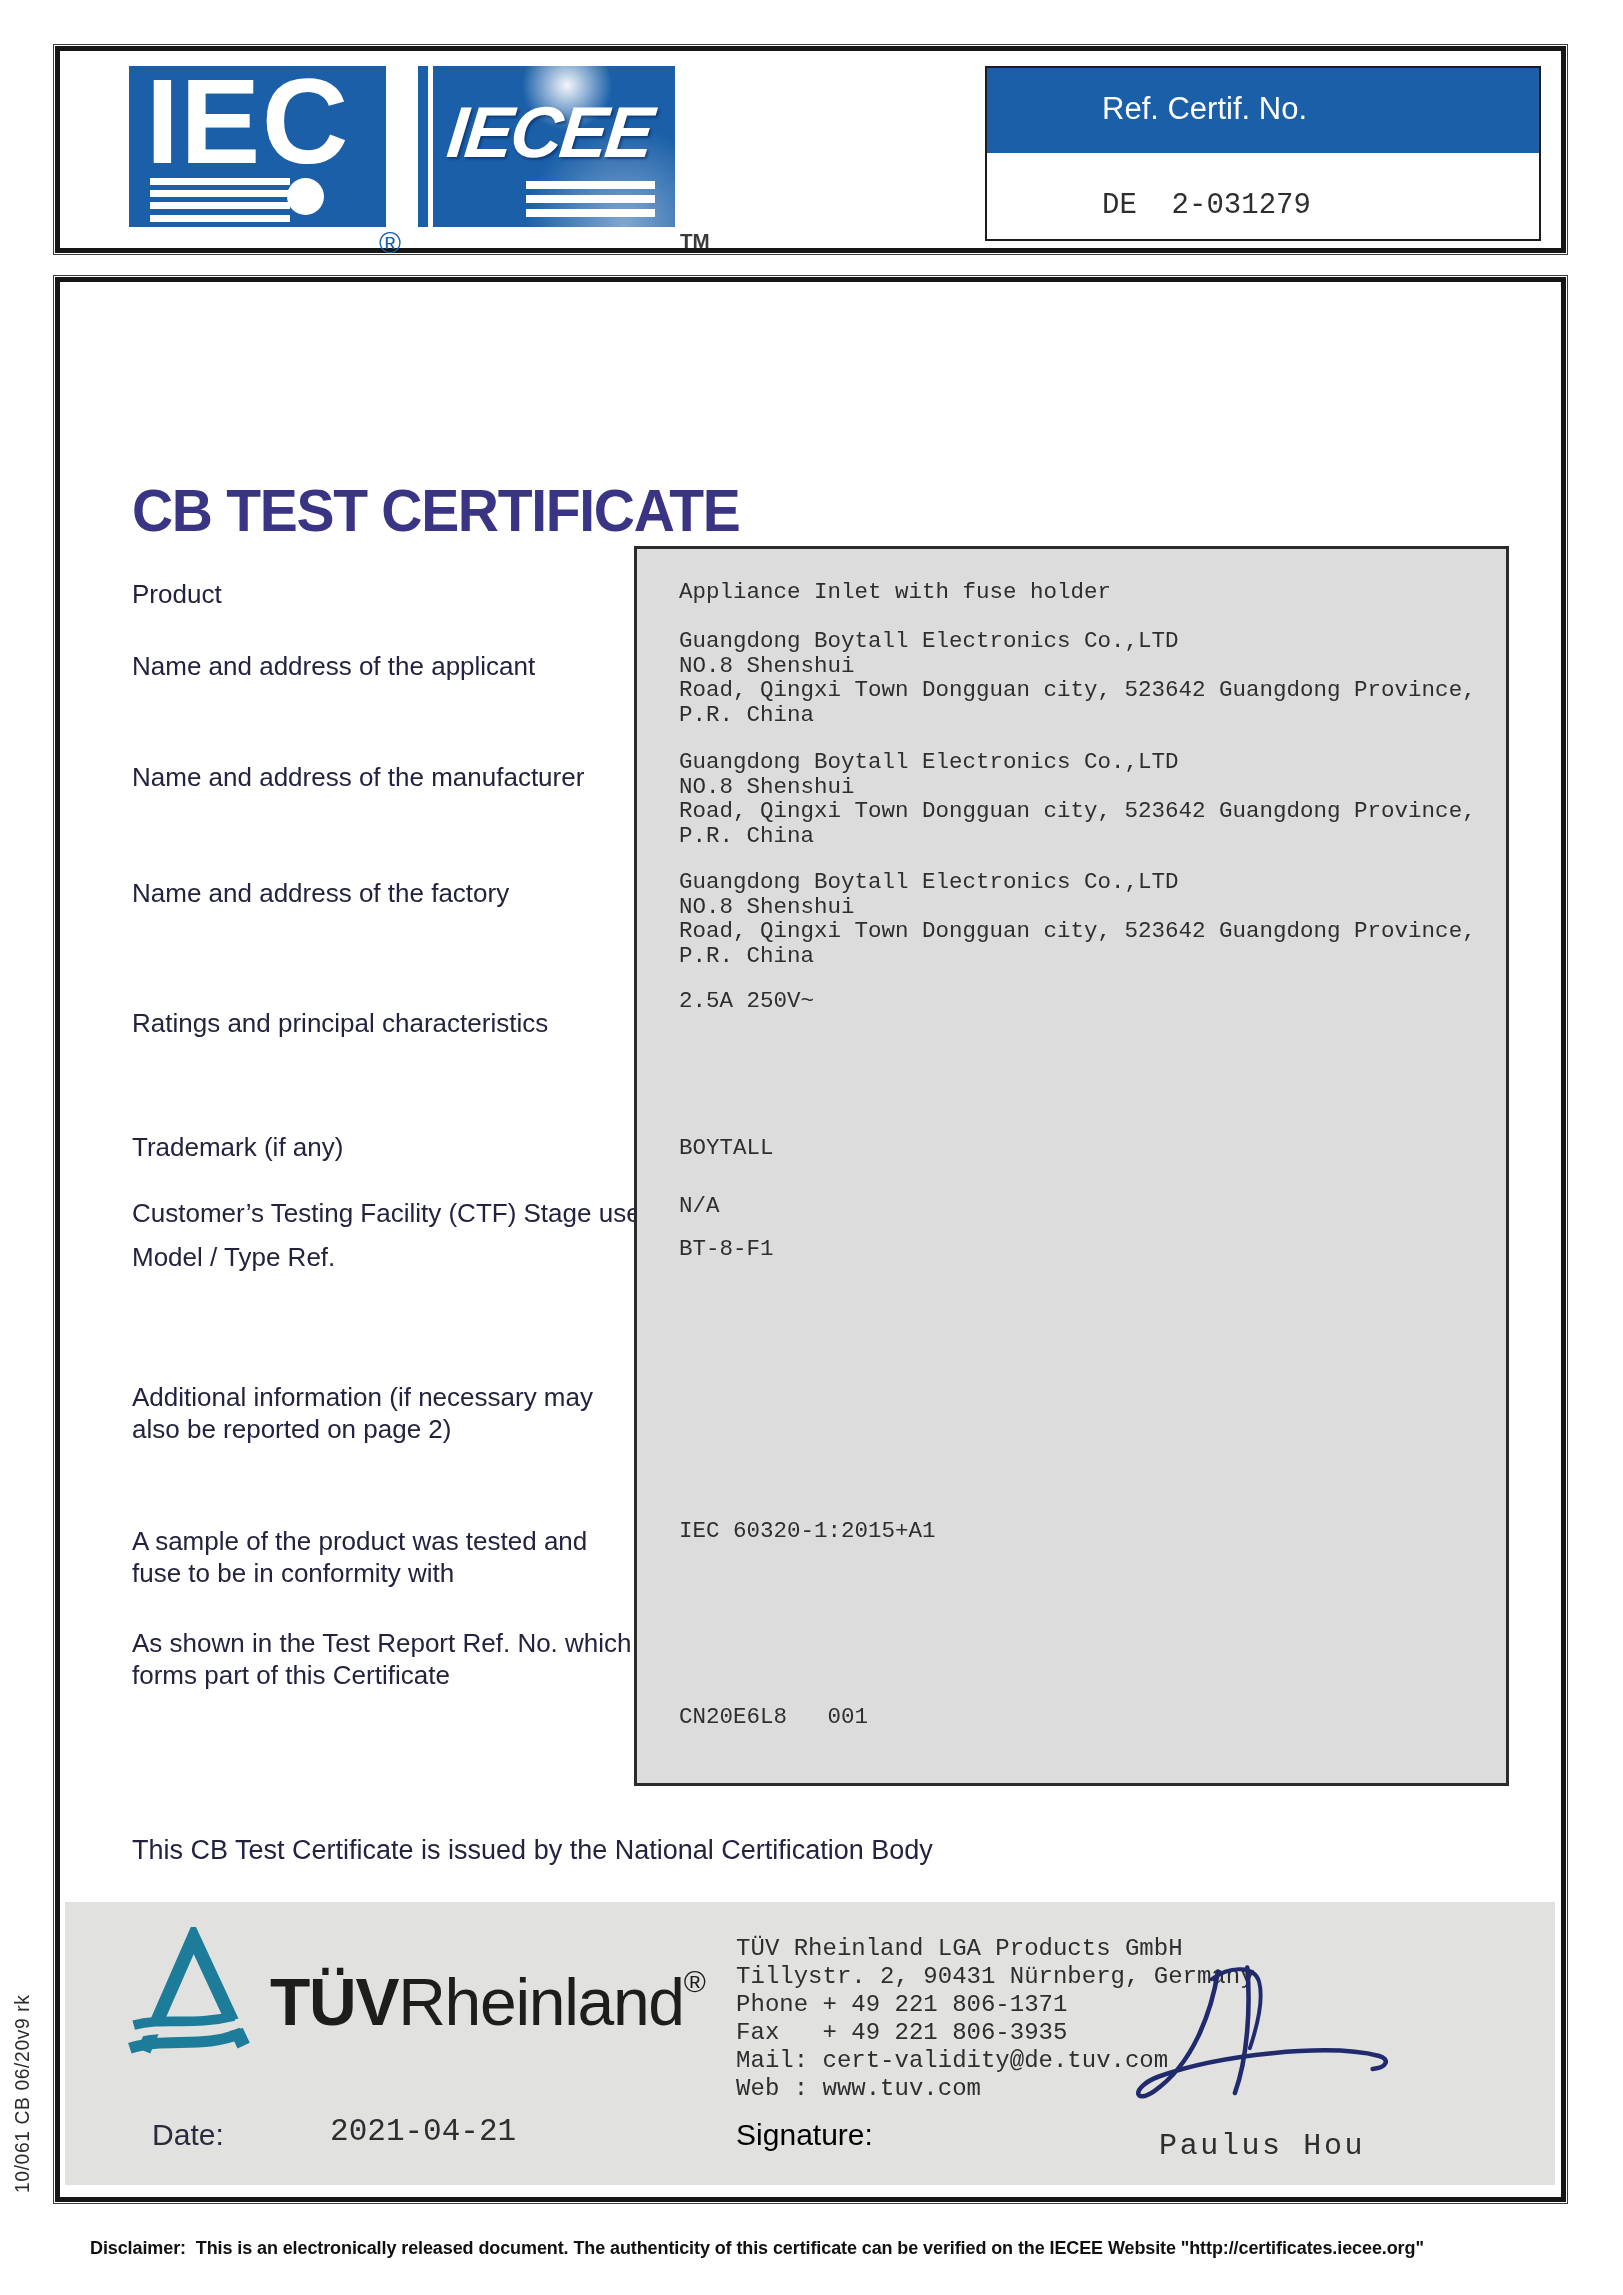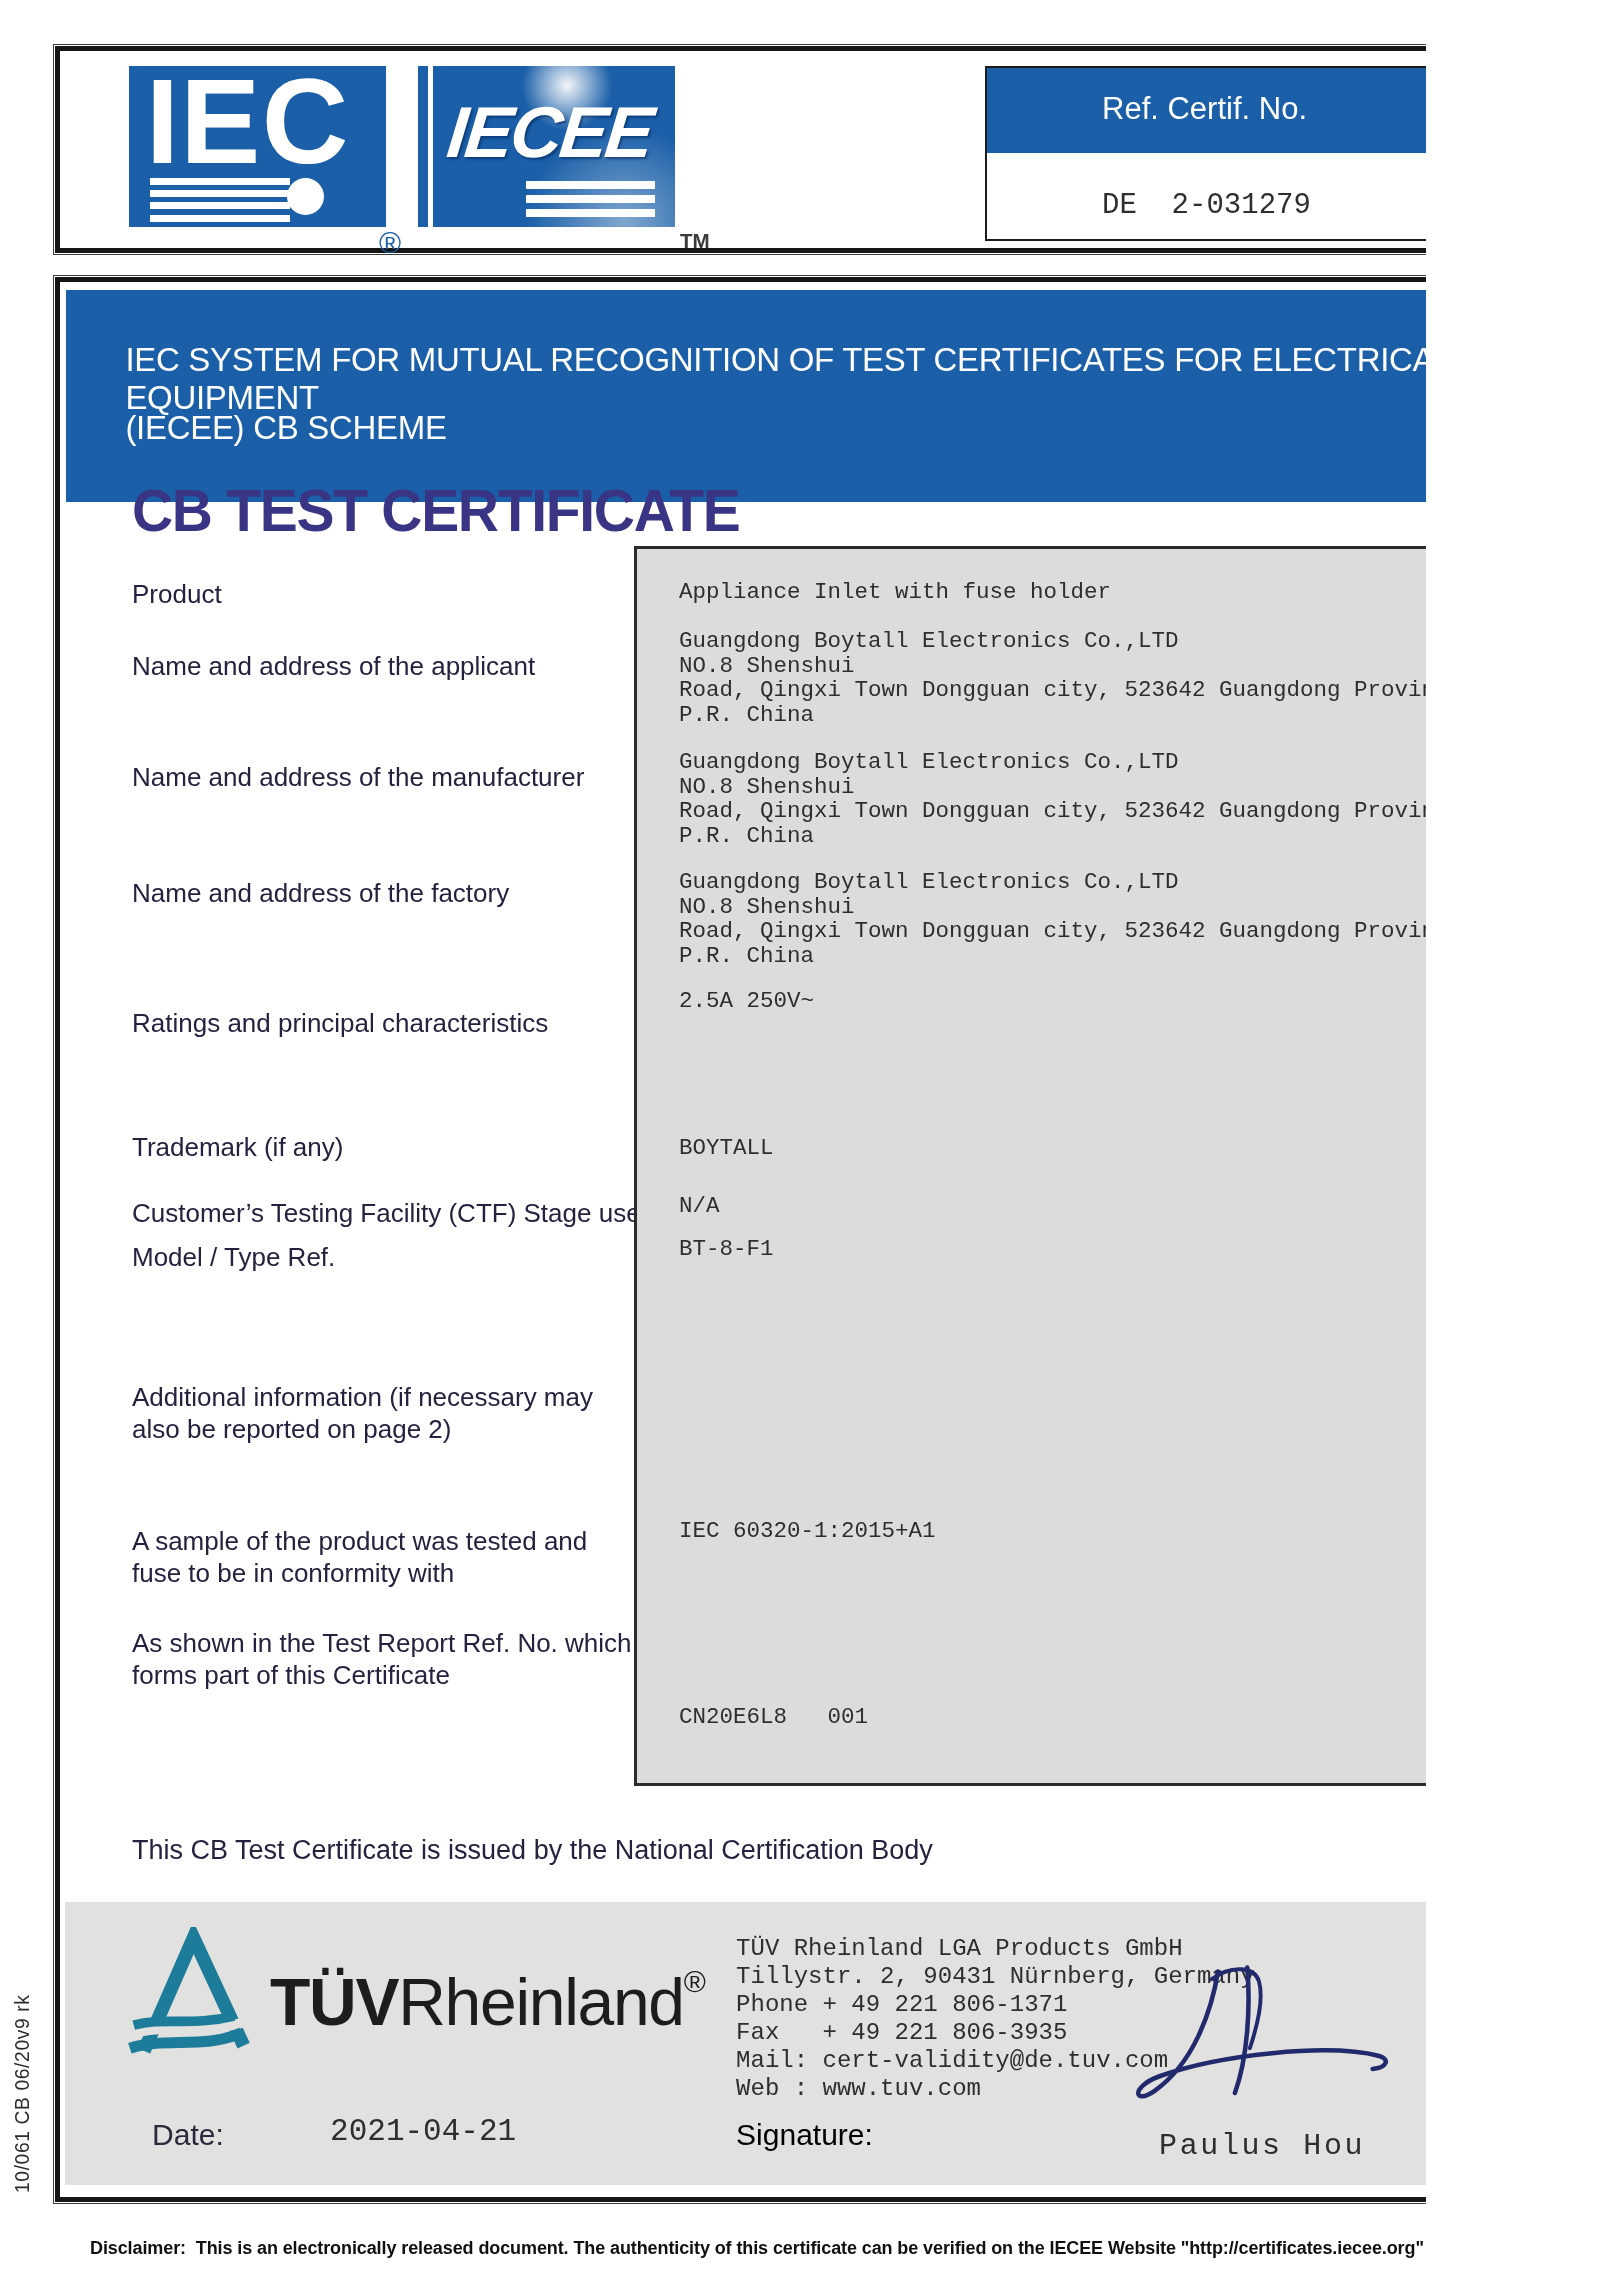--- a/index.html
+++ b/index.html
@@ -1,16 +1,16 @@
 <!DOCTYPE html>
 <html style="font-size:10.3px"><head>
 <meta charset="utf-8">
 <style>
   html,body{margin:0;padding:0;background:#ffffff;}
-  #page{position:relative;width:1426px;height:2295px;background:#ffffff;overflow:hidden;
+  #page{position:relative;width:1623px;height:2295px;background:#ffffff;overflow:hidden;
         font-family:"Liberation Sans",sans-serif;color:#1f1f33;}
   .abs{position:absolute;}
   .pre{white-space:pre;}
   .preline{white-space:pre-line;}
   .mono{font-family:"Liberation Mono","DejaVu Sans Mono",monospace;color:#2e2e2e;}
 
   
   .frame{border:5.1px solid #161616;outline:1.9px solid #3c3c3c;outline-offset:1.9px;background:#fff;}
 
   
@@ -94,24 +94,20 @@
     <div id="ref-box" class="abs">
       <div id="ref-head">
         <div id="ref-label">Ref. Certif. No.</div>
       </div>
       <div id="ref-value" class="mono pre">DE  2-031279</div>
     </div>
   </div>
 
   <div id="main-box" class="abs frame">
 
-    <div id="banner" class="abs">
-      <div id="banner-line1" class="bl">IEC SYSTEM FOR MUTUAL RECOGNITION OF TEST CERTIFICATES FOR ELECTRICAL EQUIPMENT</div>
-      <div id="banner-line2" class="bl">(IECEE) CB SCHEME</div>
-    </div>
 
     <div id="doc-title" class="abs">CB TEST CERTIFICATE</div>
 
     <div class="flabel" style="top:296px">Product</div>
     <div class="flabel" style="top:368px">Name and address of the applicant</div>
     <div class="flabel" style="top:479px">Name and address of the manufacturer</div>
     <div class="flabel" style="top:595px">Name and address of the factory</div>
     <div class="flabel" style="top:725px">Ratings and principal characteristics</div>
     <div class="flabel" style="top:849px">Trademark (if any)</div>
     <div class="flabel" style="top:915px">Customer’s Testing Facility (CTF) Stage used</div>

